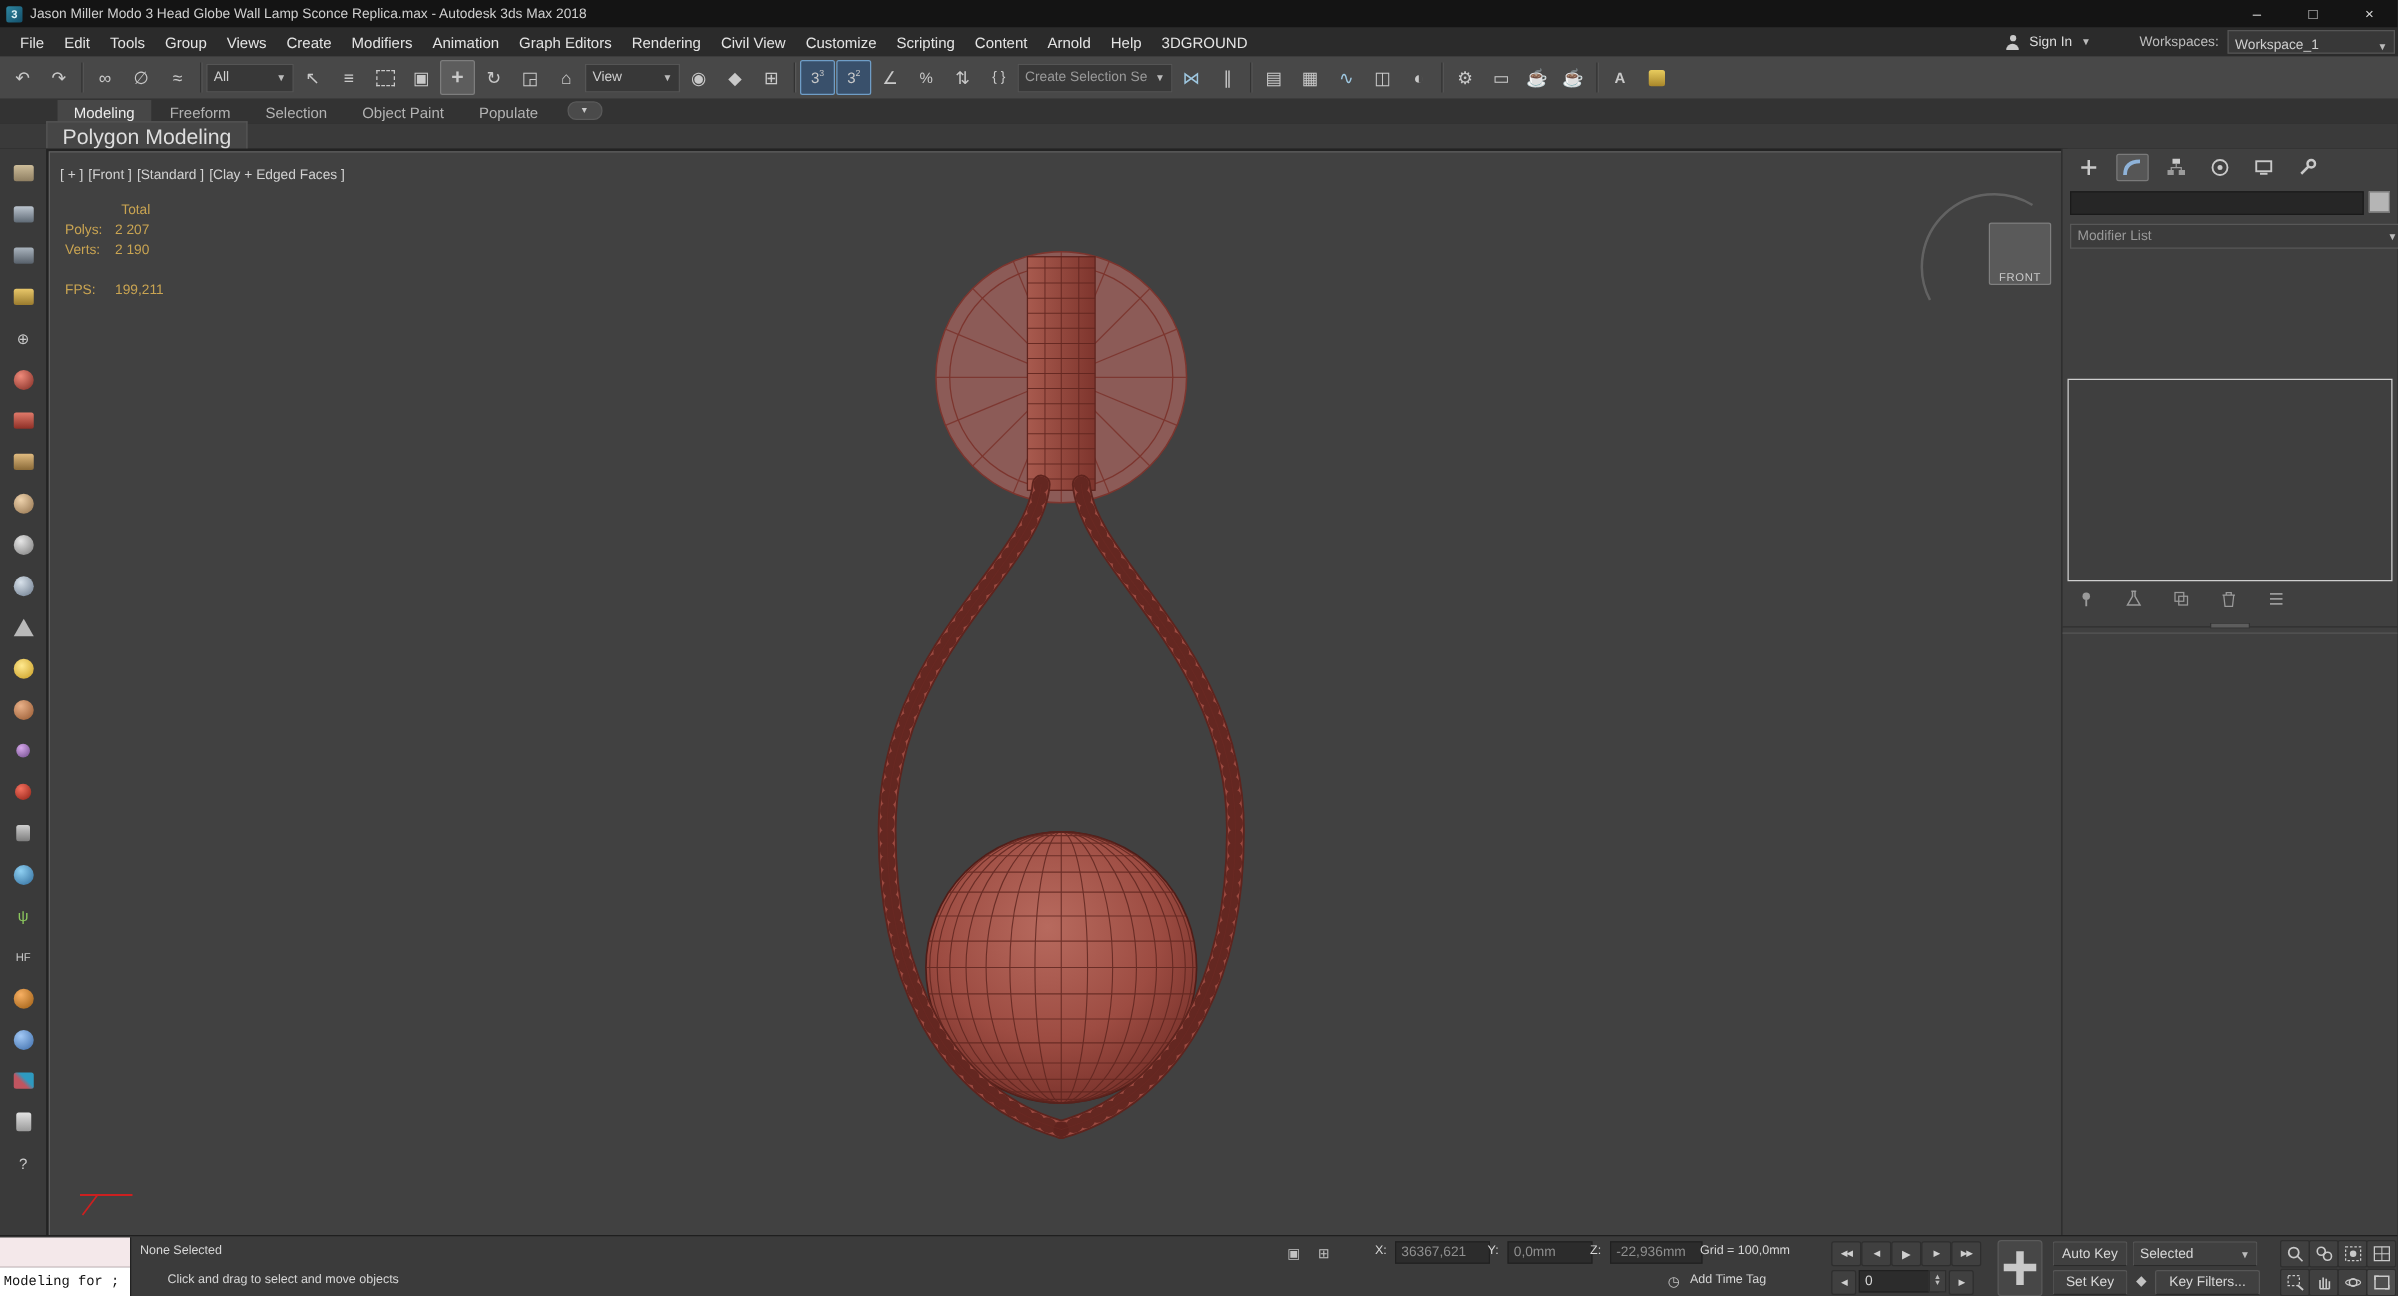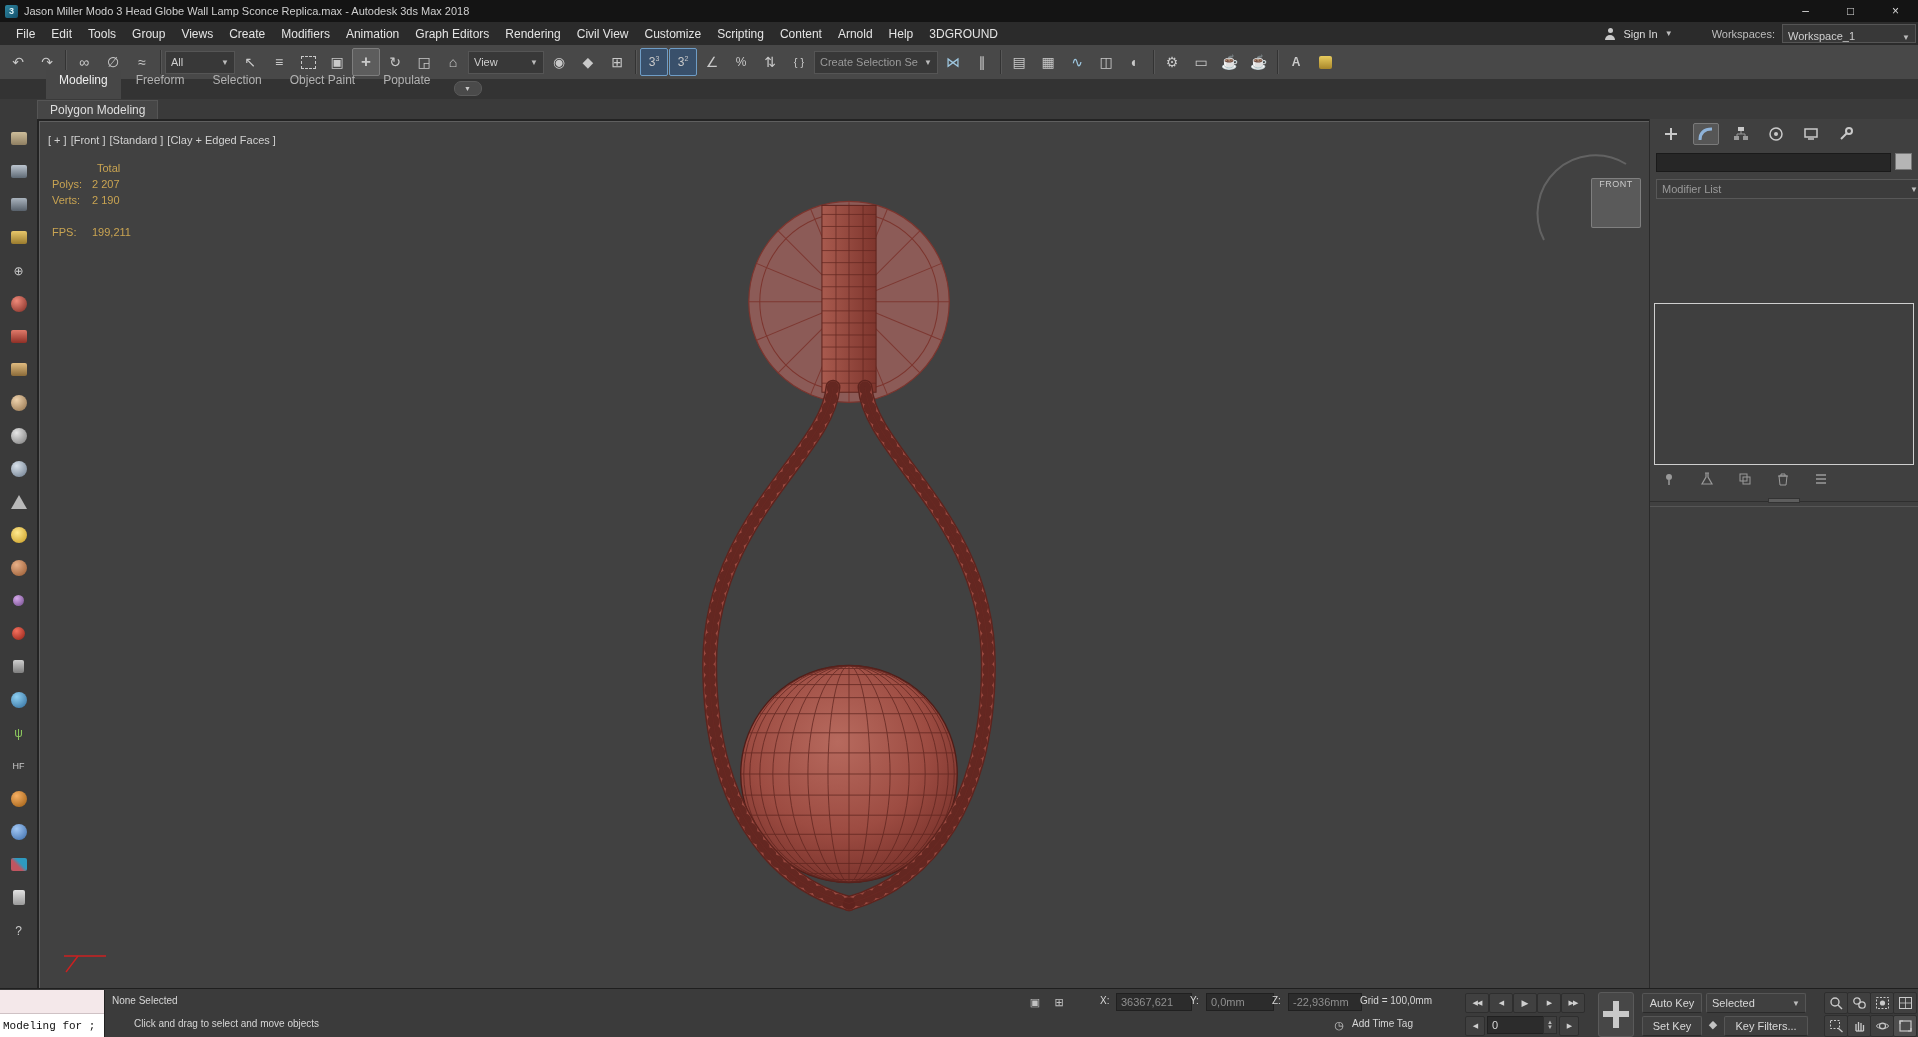--- a/index.html
+++ b/index.html
@@ -40,47 +40,47 @@
   .sep{width:1px;height:24px;background:#333;box-shadow:1px 0 0 #575757;margin:0 3px;flex:none}
   .dd{height:21px;background:#383838;border:1px solid #555;display:flex;align-items:center;
       font-size:11px;color:#cfcfcf;padding:0 5px;flex:none;white-space:nowrap;overflow:hidden}
   .marquee{width:13px;height:11px;border:1px dashed #c9c9c9}
   .supn{font-size:7px;vertical-align:super}
   .ssq{width:13px;height:13px;border-radius:2px}
 
   
   .ribbontabs{position:absolute;top:79px;left:0;width:100%;height:20px;background:#333;
               display:flex;align-items:flex-end;padding-left:46px;gap:2px}
-  .rtab{padding:3px 13px 12px;font-size:12px;color:#b3b3b3}
+  .rtab{padding:3px 13px 2px;font-size:12px;color:#b3b3b3}
   .rtab.active{background:#474747;color:#ededed}
   .rpill{width:26px;height:13px;border-radius:7px;background:#4a4a4a;border:1px solid #5a5a5a;
          display:flex;align-items:center;justify-content:center;font-size:7px;color:#c9c9c9;margin:0 0 3px 8px}
   .ribbonstrip{position:absolute;top:99px;left:0;width:100%;height:20px;background:#3a3a3a;
                border-bottom:1px solid #262626;display:flex;align-items:center}
   .rchip{margin-left:37px;padding:2px 12px;background:#464646;border:1px solid #555;border-bottom:none;
-         font-size:12px;color:#dedede}
+         font-size:17px;color:#dedede}
 
   
   .main{position:absolute;top:119px;left:0;width:100%;height:869px;background:#262626}
   .lefttools{position:absolute;left:0;top:0;width:37px;height:100%;background:#3a3a3a;
              border-right:1px solid #2c2c2c;display:flex;flex-direction:column;align-items:center;padding-top:3px}
   .lt{width:33px;height:33px;display:flex;align-items:center;justify-content:center;flex:none}
   .sp{width:16px;height:16px;border-radius:50%}
   .bx{width:16px;height:13px;border-radius:2px}
   .cone{width:0;height:0;border-left:8px solid transparent;border-right:8px solid transparent;border-bottom:14px solid #b9b9b9}
   .gtx{font-size:12px;color:#c9c9c9}
 
   .vpframe{position:absolute;left:37px;top:0;width:1613px;height:869px;background:#232323;padding:2px}
   .viewport{position:relative;width:100%;height:100%;background:#414141;border:1px solid #5f5f5f;overflow:hidden}
   .vplabel{position:absolute;left:8px;top:12px;display:flex;gap:4px;font-size:11px;color:#d2d2d2;z-index:5}
   .stats{position:absolute;left:0;top:0;z-index:5;font-size:11px;color:#c9a452}
   .stats span{position:absolute;white-space:nowrap}
   .viewcube{position:absolute;left:1551px;top:56px;width:48px;height:48px;z-index:5;
             background:rgba(190,190,190,.20);border:1px solid rgba(225,225,225,.28);border-radius:2px;
-            display:flex;align-items:flex-start;justify-content:center;font-size:9px;letter-spacing:.5px;color:#c9c9c9}
+            display:flex;align-items:flex-end;justify-content:center;font-size:9px;letter-spacing:.5px;color:#c9c9c9}
   .vc-arc{position:absolute;left:1490px;top:30px;z-index:4}
   .axis{position:absolute;left:18px;top:806px;z-index:5}
   .modelsvg{position:absolute;left:0;top:0;width:100%;height:100%}
 
   
   .rightpanel{position:absolute;right:0;top:0;width:268px;height:100%;background:#404040;border-left:1px solid #2a2a2a}
   .cptabs{position:absolute;left:8px;top:4px;display:flex;gap:9px}
   .cptab{width:24px;height:20px;display:flex;align-items:center;justify-content:center;border:1px solid transparent;border-radius:2px}
   .cptab.active{background:#565656;border-color:#7a7a7a}
   .namewrap{position:absolute;left:6px;top:34px;width:256px;height:17px;display:flex;gap:4px}

